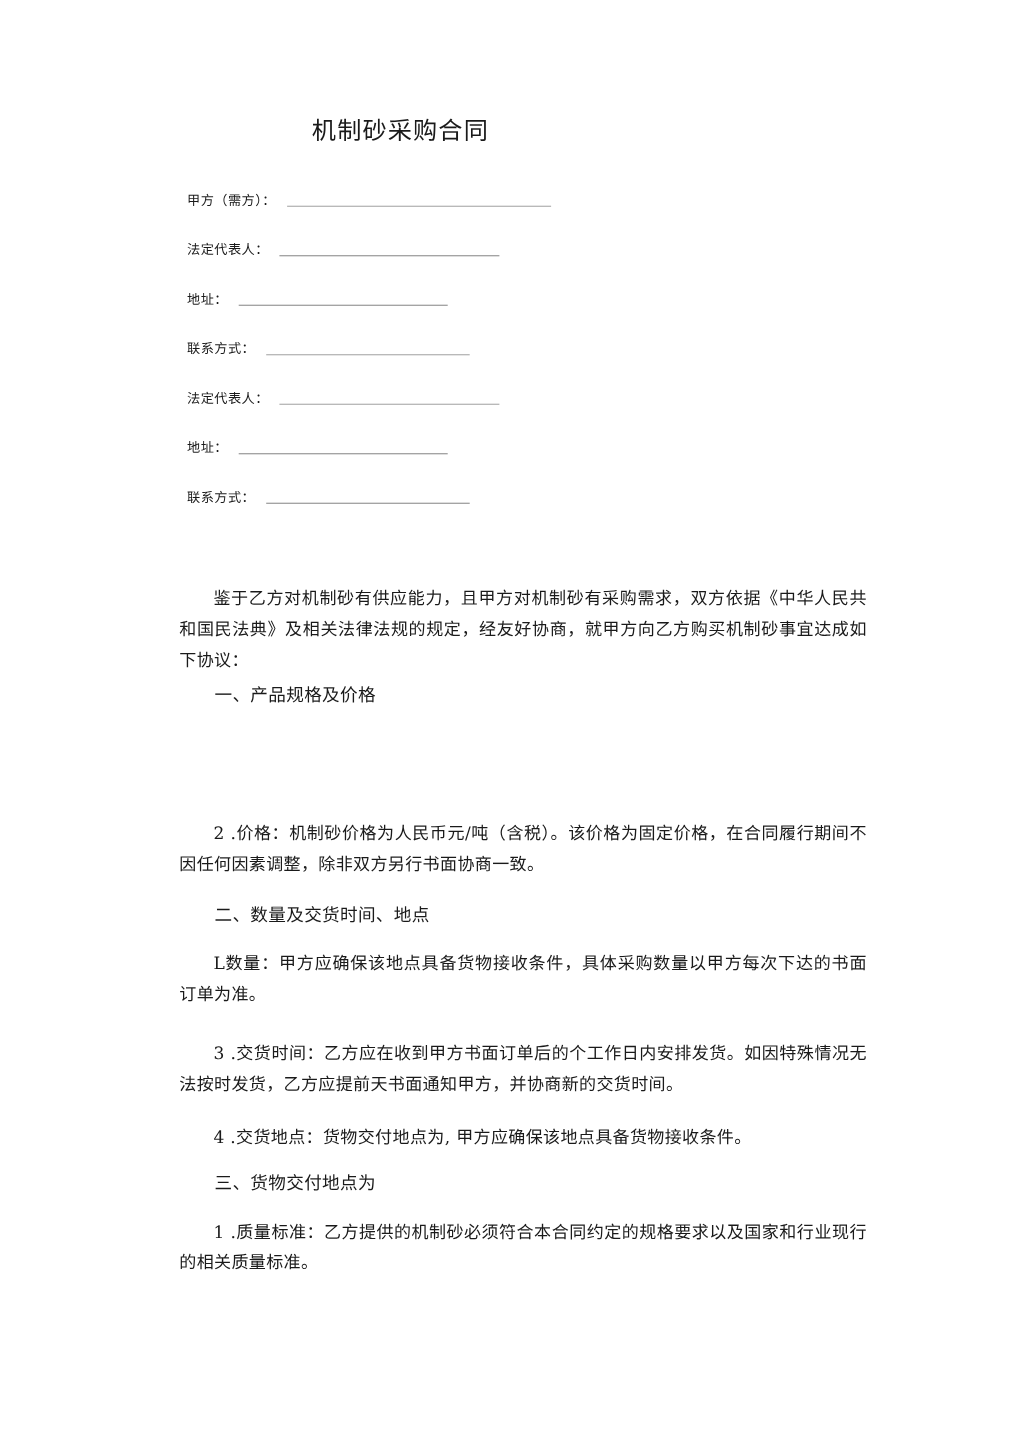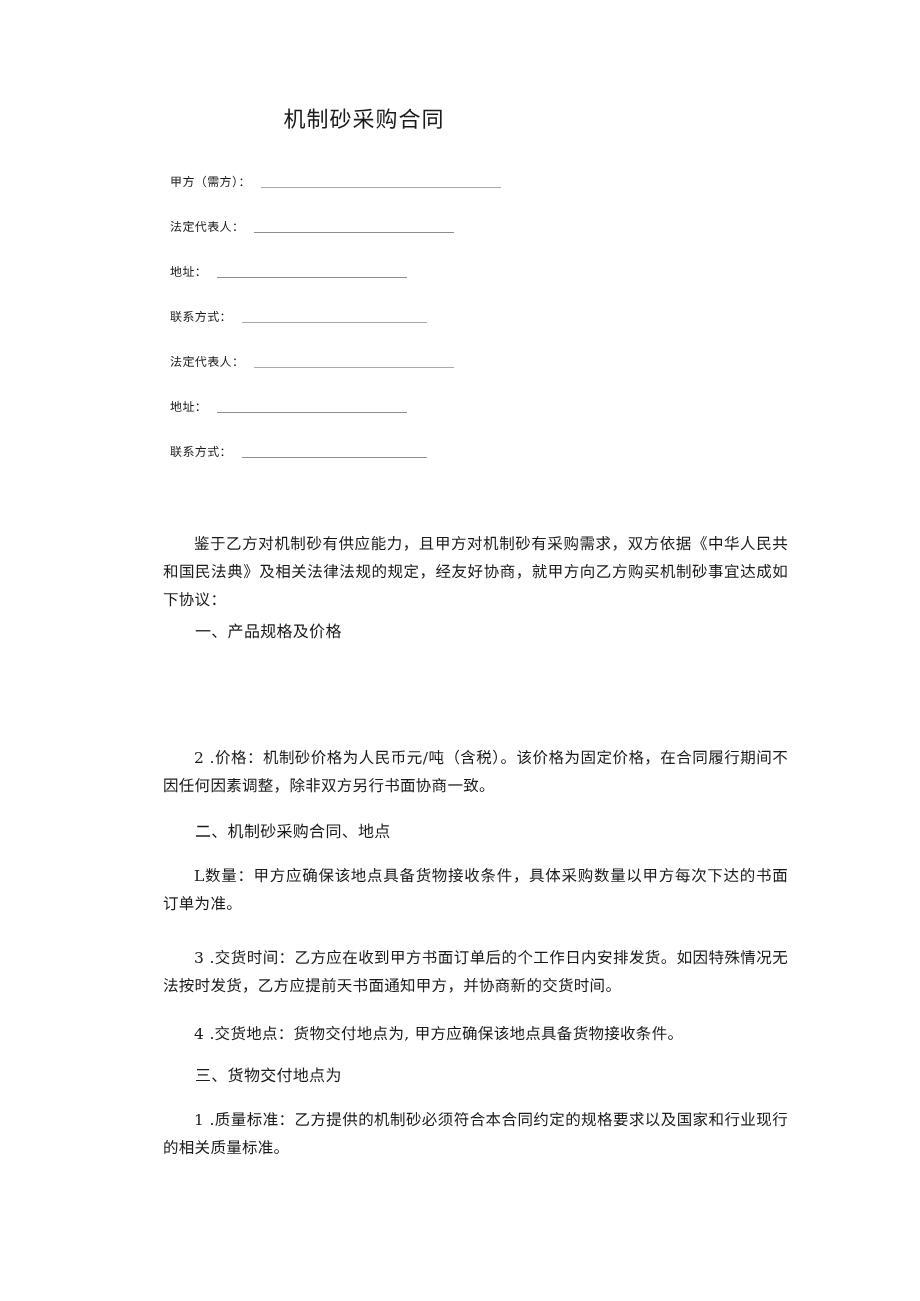--- a/index.html
+++ b/index.html
@@ -143,21 +143,21 @@
 
   </div>
 
   <div class="body-text indent" style="top:530px;">鉴于乙方对机制砂有供应能力，且甲方对机制砂有采购需求，双方依据《中华人民共和国民法典》及相关法律法规的规定，经友好协商，就甲方向乙方购买机制砂事宜达成如下协议：</div>
 
   <div class="body-text indent heading" style="top:618px;">一、产品规格及价格</div>
 
 
   <div class="body-text indent" style="top:744px;">2  .价格：机制砂价格为人民币元/吨（含税）。该价格为固定价格，在合同履行期间不因任何因素调整，除非双方另行书面协商一致。</div>
 
-  <div class="body-text indent heading" style="top:818px;">二、机制砂采购合同、地点</div>
+  <div class="body-text indent heading" style="top:818px;">二、数量及交货时间、地点</div>
 
   <div class="body-text indent" style="top:862px;">L数量：甲方应确保该地点具备货物接收条件，具体采购数量以甲方每次下达的书面订单为准。</div>
 
   <div class="body-text indent" style="top:944px;">3  .交货时间：乙方应在收到甲方书面订单后的个工作日内安排发货。如因特殊情况无法按时发货，乙方应提前天书面通知甲方，并协商新的交货时间。</div>
 
   <div class="body-text indent" style="top:1020px;">4  .交货地点：货物交付地点为, 甲方应确保该地点具备货物接收条件。</div>
 
   <div class="body-text indent heading" style="top:1062px;">三、货物交付地点为</div>
 
   <div class="body-text indent" style="top:1106px;">1  .质量标准：乙方提供的机制砂必须符合本合同约定的规格要求以及国家和行业现行的相关质量标准。</div>

